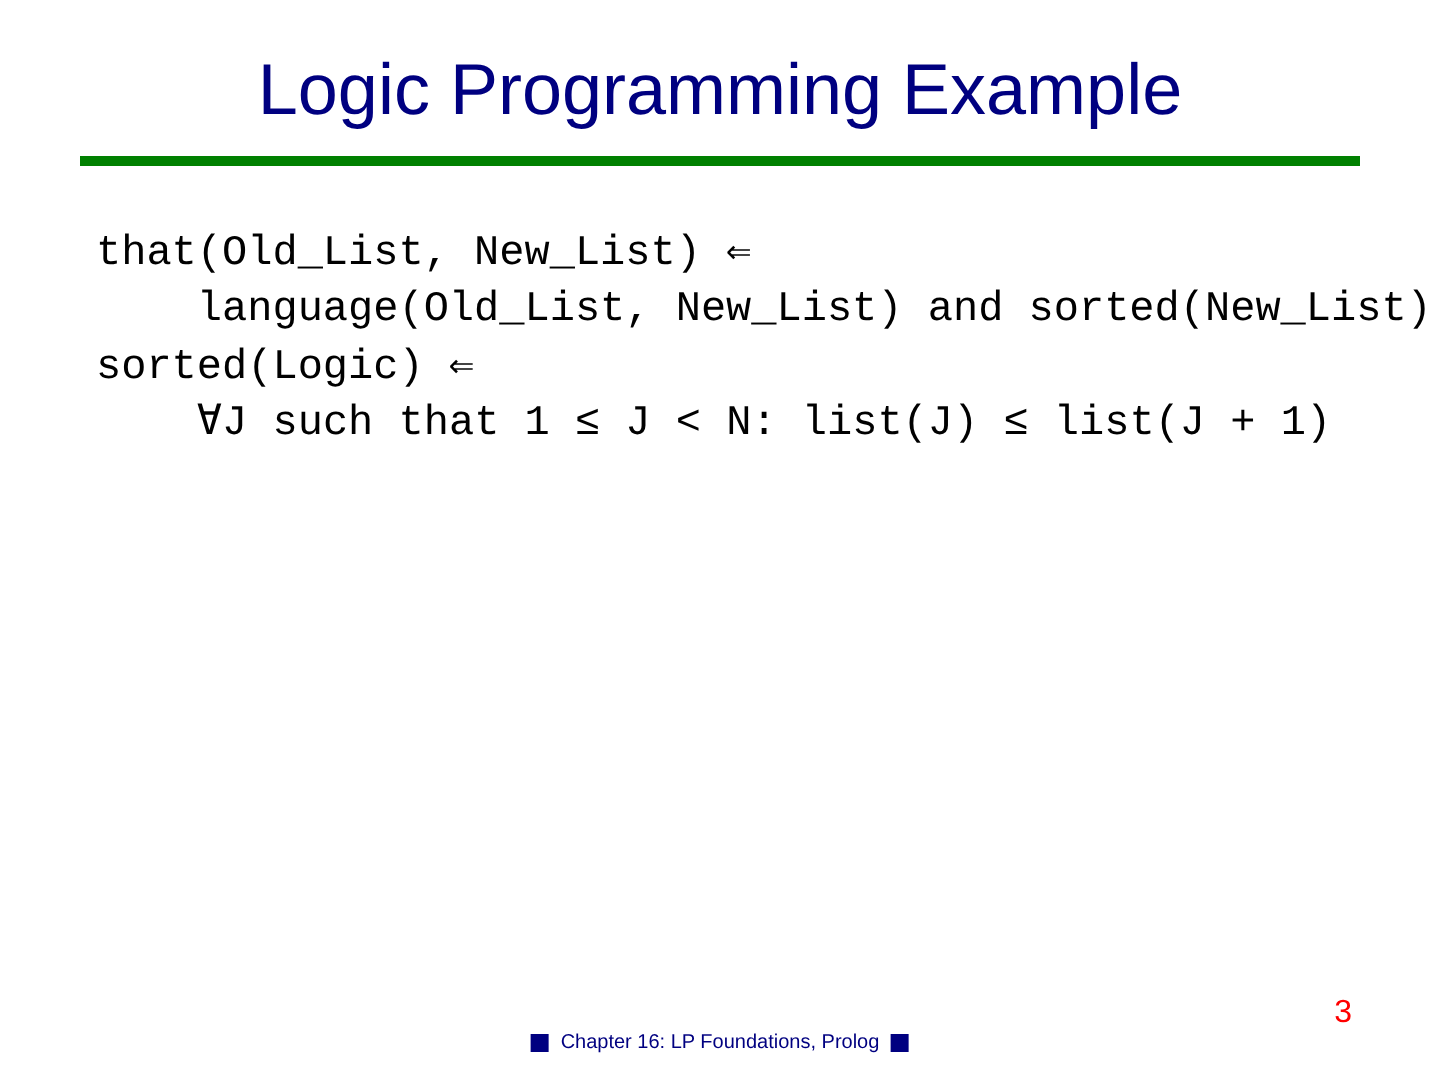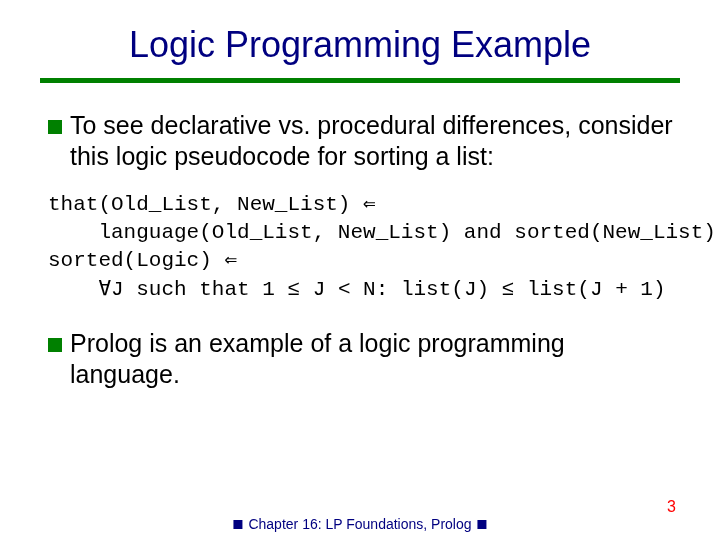--- a/index.html
+++ b/index.html
@@ -6,47 +6,39 @@
   html, body { width: 720px; height: 540px; background: #fff; font-family: Verdana, Arial, sans-serif; }
   .slide { width: 720px; height: 540px; position: relative; padding: 20px 40px 0 40px; }
   .title { font-size: 36px; color: #000080; font-family: Verdana, Arial, sans-serif; text-align: center; margin-top: 4px; margin-bottom: 12px; }
   .rule { height: 5px; background: #008000; width: 100%; margin-bottom: 14px; }
   .body { position: absolute; top: 110px; left: 48px; right: 42px; }
   .bullet-row { display: flex; align-items: flex-start; margin-bottom: 18px; }
   .bullet { width: 14px; height: 14px; background: #008000; flex: 0 0 14px; margin-top: 10px; margin-right: 8px; }
   .bullet-text { font-size: 25px; color: #000; line-height: 1.25; }
   .code-block { margin: 4px 0 24px 0; font-family: "Courier New", monospace; font-size: 21px; color: #000; line-height: 1.35; white-space: pre; }
   .footer { position: absolute; bottom: 24px; width: 100%; left: 0; }
-  .footer-center { position: absolute; left: 50%; transform: translateX(-50%); font-size: 14px; color: #000080; display: flex; align-items: center; gap: 6px; }
+  .footer-center { position: absolute; left: 50%; transform: translateX(-50%); font-size: 10px; color: #000080; display: flex; align-items: center; gap: 6px; }
   .footer-center .sq { width: 9px; height: 9px; background: #000080; display: inline-block; }
   .page-num { position: absolute; right: 44px; font-size: 16px; color: #ff0000; bottom: 0; }
 </style>
 </head>
 <body>
 
 <div class="slide">
   <div class="title">Logic Programming Example</div>
   <div class="rule"></div>
 
   <div class="body">
 
-    <div class="bullet-row">
-      <div class="bullet"></div>
-      <div class="bullet-text">To see declarative vs. procedural differences, consider this logic pseudocode for sorting a list:</div>
-    </div>
 
     <div class="code-block"><span>that(Old_List, New_List) ⇐</span>
 <span>    language(Old_List, New_List) and sorted(New_List)</span>
 <span>sorted(Logic) ⇐</span>
 <span>    ∀J such that 1 ≤ J &lt; N: list(J) ≤ list(J + 1)</span></div>
 
-    <div class="bullet-row">
-      <div class="bullet"></div>
-      <div class="bullet-text">Prolog is an example of a logic programming language.</div>
-    </div>
 
   </div>
 
   <div class="footer">
     <div class="footer-center">
       <span class="sq"></span>
       <span>Chapter 16: LP Foundations, Prolog</span>
       <span class="sq"></span>
     </div>
     <div class="page-num">3</div>

